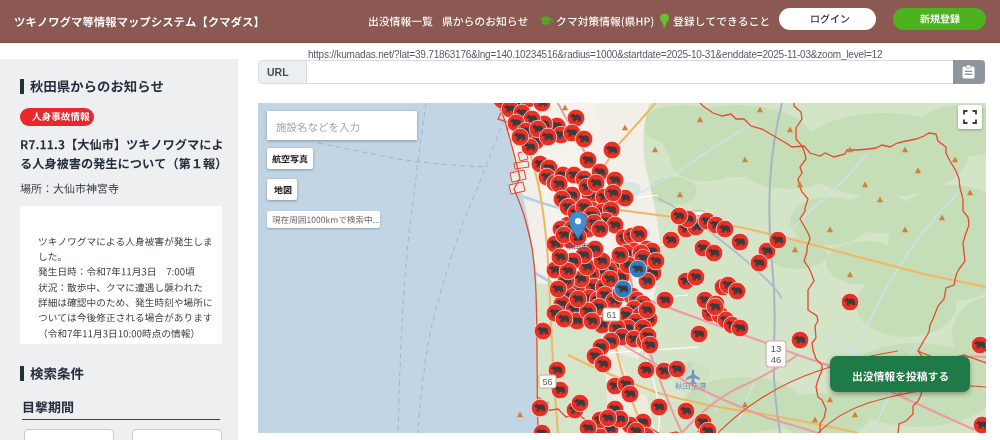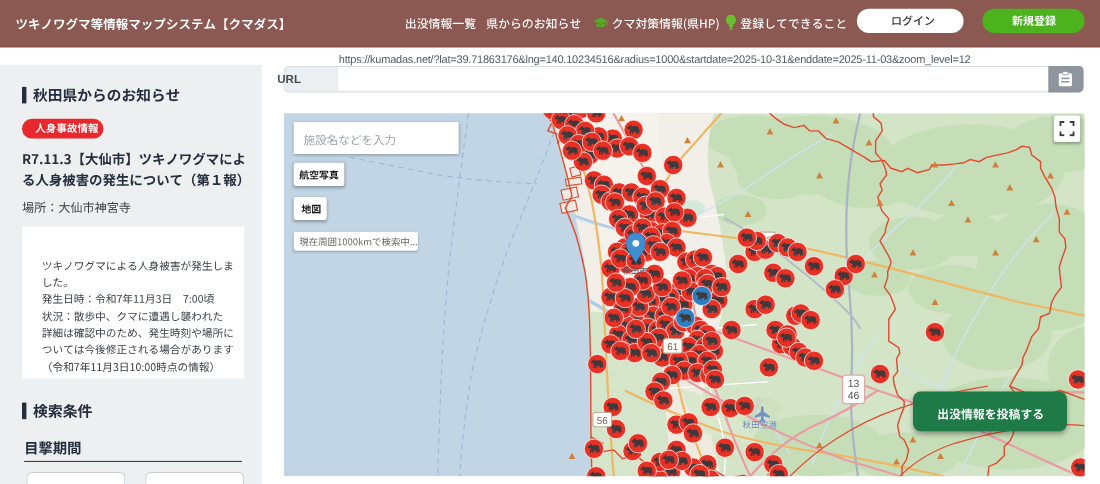--- a/index.html
+++ b/index.html
@@ -85,21 +85,21 @@
     <path d="M5.5 -6.2V-2.4H7.9C7.6 -1.5 6.7 -0.6 4.6 0.1C4.8 0.3 5.3 1 5.4 1.3C7.4 0.6 8.5 -0.3 9.1 -1.4C9.9 0.1 11 0.7 12.3 1.3C12.5 0.8 12.9 0.3 13.3 -0.1C11.9 -0.5 10.9 -1 10.2 -2.4H12.5V-6.2H9.7V-7H11.4V-7.7C11.8 -7.5 12.2 -7.2 12.5 -7.1C12.7 -7.5 13.1 -8.1 13.4 -8.5C11.9 -9 10.6 -10.2 9.6 -11.4H8.1C7.5 -10.4 6.3 -9.3 5 -8.6V-8.7H3.8V-11.5H2.3V-8.7H0.6V-7.2H2.2C1.8 -5.6 1.1 -3.7 0.3 -2.6C0.5 -2.3 0.9 -1.6 1 -1.2C1.5 -1.8 1.9 -2.8 2.3 -3.8V1.2H3.8V-4.6C4 -4 4.3 -3.4 4.5 -3L5.3 -4.3C5.1 -4.6 4.1 -6.1 3.8 -6.5V-7.2H5V-7.8C5.2 -7.6 5.3 -7.3 5.4 -7.1C5.8 -7.2 6.1 -7.5 6.5 -7.7V-7H8.2V-6.2ZM8.9 -10.1C9.3 -9.5 9.9 -8.9 10.6 -8.4H7.3C8 -8.9 8.5 -9.5 8.9 -10.1ZM6.9 -4.9H8.2V-4.1L8.2 -3.7H6.9ZM9.7 -4.9H11.1V-3.7H9.6L9.7 -4.1Z M21.8 -1.1C22.9 -0.5 24.3 0.5 25 1.1L26.3 0.2C25.6 -0.5 24.1 -1.3 23 -1.9ZM17.1 -1.8C16.4 -1.1 15.1 -0.4 14 -0C14.4 0.2 14.9 0.8 15.2 1.1C16.4 0.6 17.7 -0.4 18.6 -1.3ZM14.4 -8.2V-5.4H15.9V-6.8H18.6C18.2 -6.5 17.8 -6 17.3 -5.7L16.8 -6L15.7 -5.1C16.4 -4.7 17.3 -4.1 18 -3.6L17.4 -3.3L14.3 -3.3L14.4 -1.8C15.8 -1.8 17.5 -1.9 19.4 -1.9V1.2H21V-2L24.5 -2.1C24.8 -1.9 25 -1.7 25.2 -1.5L26.3 -2.4C25.6 -3.1 24.2 -4.2 23.1 -4.8L22 -4C22.3 -3.8 22.7 -3.6 23 -3.3L19.8 -3.3C21 -4 22.3 -4.9 23.4 -5.7L22 -6.5C21.2 -5.8 20.3 -5.1 19.3 -4.5C19 -4.6 18.8 -4.8 18.5 -5C19.1 -5.5 19.8 -6.1 20.5 -6.6L20.1 -6.8H24.6V-5.4H26.2V-8.2H21V-9H26V-10.4H21V-11.5H19.4V-10.4H14.5V-9H19.4V-8.2Z M35.4 -9C35 -8.5 34.4 -8 33.8 -7.7C33 -8 32.4 -8.5 32 -9ZM31.8 -11.5C31.1 -10.3 29.8 -9 27.8 -8.1C28.2 -7.8 28.7 -7.3 29 -6.9C29.7 -7.2 30.3 -7.7 30.9 -8.1C31.3 -7.7 31.8 -7.2 32.3 -6.9C30.9 -6.3 29.3 -5.8 27.6 -5.6C27.9 -5.3 28.2 -4.6 28.4 -4.2C30.3 -4.5 32.2 -5.1 33.8 -5.9C35.4 -5.2 37.1 -4.7 39.1 -4.4C39.3 -4.8 39.7 -5.5 40.1 -5.9C38.4 -6 36.7 -6.4 35.4 -6.9C36.4 -7.7 37.3 -8.7 37.9 -9.8L36.8 -10.4L36.5 -10.4H33.1C33.3 -10.6 33.4 -10.9 33.6 -11.2ZM32.9 -5.1V-4H27.7V-2.5H31.7C30.6 -1.6 29 -0.7 27.4 -0.3C27.7 0.1 28.2 0.7 28.4 1.1C30.1 0.5 31.7 -0.6 32.9 -1.8V1.2H34.6V-1.8C35.8 -0.6 37.4 0.4 39.1 1C39.3 0.6 39.8 -0 40.1 -0.4C38.6 -0.8 36.9 -1.6 35.8 -2.5H39.8V-4H34.6V-5.1Z M44.8 -4.9V-3.3H48.4V1.2H50.1V-3.3H53.5V-4.9H50.1V-7.3H52.9V-8.9H50.1V-11.3H48.4V-8.9H47.3C47.5 -9.4 47.6 -9.9 47.7 -10.4L46.1 -10.7C45.8 -9.1 45.3 -7.3 44.5 -6.3C44.9 -6.1 45.6 -5.7 45.9 -5.5C46.2 -6 46.5 -6.6 46.8 -7.3H48.4V-4.9ZM43.8 -11.4C43.1 -9.5 41.9 -7.6 40.7 -6.3C41 -5.9 41.5 -5.1 41.6 -4.7C41.9 -5 42.2 -5.3 42.4 -5.6V1.2H44V-8C44.5 -9 44.9 -10 45.3 -10.9Z" fill="#252e3d"></path>
   </svg>
 <svg style="position:absolute;left:22px;top:396.9px;overflow:visible" width="54" height="20" viewBox="0 -15.1 54 20">
     <path d="M3.4 -5.8H9.4V-4.3H3.4ZM3.4 -7.3V-8.8H9.4V-7.3ZM3.4 -2.8H9.4V-1.3H3.4ZM1.8 -10.3V1H3.4V0.2H9.4V1H11.1V-10.3Z M22.8 -4.7C20.9 -4.5 17.6 -4.4 14.8 -4.4C14.9 -4.2 15 -3.7 15.1 -3.5C16.2 -3.5 17.5 -3.5 18.7 -3.5V-3.1H14.5V-2.1H18.7V-1.7H13.6V-0.6H18.7V-0.2C18.7 -0 18.7 0 18.5 0C18.3 0 17.5 0 16.9 0C17.1 0.3 17.3 0.8 17.4 1.2C18.4 1.2 19.1 1.2 19.6 1C20.1 0.8 20.3 0.5 20.3 -0.2V-0.6H25.5V-1.7H20.3V-2.1H24.6V-3.1H20.3V-3.6C21.5 -3.7 22.7 -3.8 23.7 -3.9ZM20.2 -10.7V-10C20.2 -9.5 20.1 -9.1 19.2 -8.8V-9.2H17.3V-9.6H19.4V-10.4H17.3V-11H15.9V-10.4H13.8V-9.6H15.9V-9.2H14V-6.4H15.9V-6H13.7V-5.1H15.9V-4.6H17.3V-5.1H19.5V-5.5C19.7 -5.2 19.9 -4.9 20 -4.6C20.7 -4.7 21.3 -4.9 21.9 -5.2C22.7 -4.7 23.6 -4.5 24.7 -4.3C24.9 -4.7 25.2 -5.1 25.5 -5.4C24.6 -5.5 23.8 -5.6 23.1 -5.8C23.8 -6.3 24.4 -6.9 24.7 -7.7L24 -8.1L23.7 -8H20.6C21.2 -8.5 21.4 -9.1 21.5 -9.6H22.6C22.6 -9 22.6 -8.7 22.9 -8.5C23 -8.3 23.4 -8.3 23.7 -8.3C23.8 -8.3 24.1 -8.3 24.3 -8.3C24.5 -8.3 24.7 -8.3 24.9 -8.4C25.1 -8.4 25.2 -8.6 25.3 -8.7C25.4 -8.9 25.4 -9.3 25.5 -9.6C25.2 -9.7 24.7 -9.9 24.5 -10.1C24.5 -9.9 24.5 -9.6 24.5 -9.5C24.5 -9.4 24.4 -9.4 24.4 -9.4C24.3 -9.3 24.3 -9.3 24.2 -9.3C24.2 -9.3 24.1 -9.3 24 -9.3C24 -9.3 23.9 -9.4 23.9 -9.4C23.9 -9.4 23.9 -9.5 23.9 -9.7V-10.7ZM19.8 -8V-7H21.2L20.1 -6.8C20.3 -6.5 20.6 -6.2 20.8 -5.9C20.4 -5.8 19.9 -5.7 19.5 -5.6V-6H17.3V-6.4H19.2V-8.7C19.4 -8.6 19.7 -8.3 19.9 -8ZM15.2 -7.5H15.9V-7.1H15.2ZM17.3 -7.5H18V-7.1H17.3ZM15.2 -8.6H15.9V-8.2H15.2ZM17.3 -8.6H18V-8.2H17.3ZM22.9 -7C22.6 -6.8 22.3 -6.6 22 -6.4C21.7 -6.6 21.5 -6.8 21.3 -7Z M28 -1.8C27.6 -1.1 27 -0.2 26.3 0.3C26.6 0.5 27.2 0.9 27.5 1.2C28.2 0.6 29 -0.5 29.5 -1.4ZM36.7 -9V-7.5H34.8V-9ZM29.9 -1.3C30.4 -0.7 31.1 0.2 31.3 0.7L32.4 0.1L32.3 0.3C32.6 0.5 33.3 0.9 33.5 1.2C34.2 0 34.6 -1.6 34.7 -3.2H36.7V-0.6C36.7 -0.4 36.6 -0.3 36.4 -0.3C36.2 -0.3 35.6 -0.3 35 -0.3C35.2 0.1 35.4 0.7 35.5 1.1C36.5 1.2 37.1 1.1 37.6 0.9C38 0.6 38.2 0.2 38.2 -0.6V-10.5H33.3V-5.7C33.3 -4 33.3 -1.8 32.5 -0.1C32.2 -0.7 31.6 -1.4 31.1 -1.9ZM36.7 -6.1V-4.5H34.8L34.8 -5.7V-6.1ZM30.6 -10.9V-9.5H29V-10.9H27.6V-9.5H26.5V-8.2H27.6V-3.3H26.4V-1.9H32.8V-3.3H32V-8.2H32.9V-9.5H32V-10.9ZM29 -8.2H30.6V-7.4H29ZM29 -6.2H30.6V-5.4H29ZM29 -4.2H30.6V-3.3H29Z M46.5 -2V-1.2H44.4V-2ZM46.5 -3.1H44.4V-3.9H46.5ZM50.3 -10.5H45.9V-5.8H49.5V-0.7C49.5 -0.5 49.4 -0.4 49.2 -0.4C49 -0.4 48.5 -0.4 48 -0.4V-5H43V0.6H44.4V-0.1H47.6C47.8 0.4 47.9 0.8 48 1.2C49.1 1.2 49.8 1.1 50.4 0.9C50.9 0.6 51.1 0.2 51.1 -0.7V-10.5ZM43.6 -7.7V-6.9H41.6V-7.7ZM43.6 -8.7H41.6V-9.4H43.6ZM49.5 -7.7V-6.9H47.4V-7.7ZM49.5 -8.7H47.4V-9.4H49.5ZM40 -10.5V1.2H41.6V-5.8H45V-10.5Z" fill="#252e3d"></path>
   </svg>
 <div class="abs" style="left:22px;top:418.5px;width:198px;height:0px;border-top:1.6px solid #3a4049"></div>
 <div class="abs" style="left:24px;top:429px;width:90px;height:11px;background:#fff;border:1px solid #c8ccd2;border-radius:5px 5px 0 0;border-bottom:none"></div>
 <div class="abs" style="left:132px;top:429px;width:90px;height:11px;background:#fff;border:1px solid #c8ccd2;border-radius:5px 5px 0 0;border-bottom:none"></div>
 <div class="abs" style="left:258px;top:60px;width:727px;height:24px;background:#fff;border:1px solid #d8dce0;border-radius:4px"></div>
 <div class="abs" style="left:259px;top:61px;width:48px;height:22px;background:#eceff2;border-right:1px solid #d8dce0;border-radius:3px 0 0 3px"></div>
-<div class="abs" style="left:252px;top:65.5px;font:bold 10.5px 'Liberation Sans',sans-serif;color:#444b52">URL</div>
+<div class="abs" style="left:267px;top:65.5px;font:bold 10.5px 'Liberation Sans',sans-serif;color:#444b52">URL</div>
 <div class="abs" style="left:308px;top:49px;font:10px 'Liberation Sans',sans-serif;color:#555b63;letter-spacing:-0.2px">https://kumadas.net/?lat=39.71863176&amp;lng=140.10234516&amp;radius=1000&amp;startdate=2025-10-31&amp;enddate=2025-11-03&amp;zoom_level=12</div>
 <div class="abs" style="left:953px;top:60px;width:32px;height:24px;background:#8e959f;border-radius:0 4px 4px 0"></div>
 <svg class="abs" style="left:962px;top:65px" width="13" height="14" viewBox="0 0 13 14">
     <rect x="0.5" y="1.5" width="12" height="12" rx="1.5" fill="#fff"></rect>
     <rect x="4" y="0" width="5" height="3" rx="1" fill="#fff" stroke="#8e959f" stroke-width="0.8"></rect>
     <rect x="2.8" y="5.6" width="7.4" height="1.4" fill="#8e959f"></rect>
     <rect x="2.8" y="8.6" width="7.4" height="1.4" fill="#8e959f"></rect>
   </svg>
 <svg class="abs" style="left:258px;top:103px" width="728" height="330" viewBox="0 0 728 330">
     <defs>

